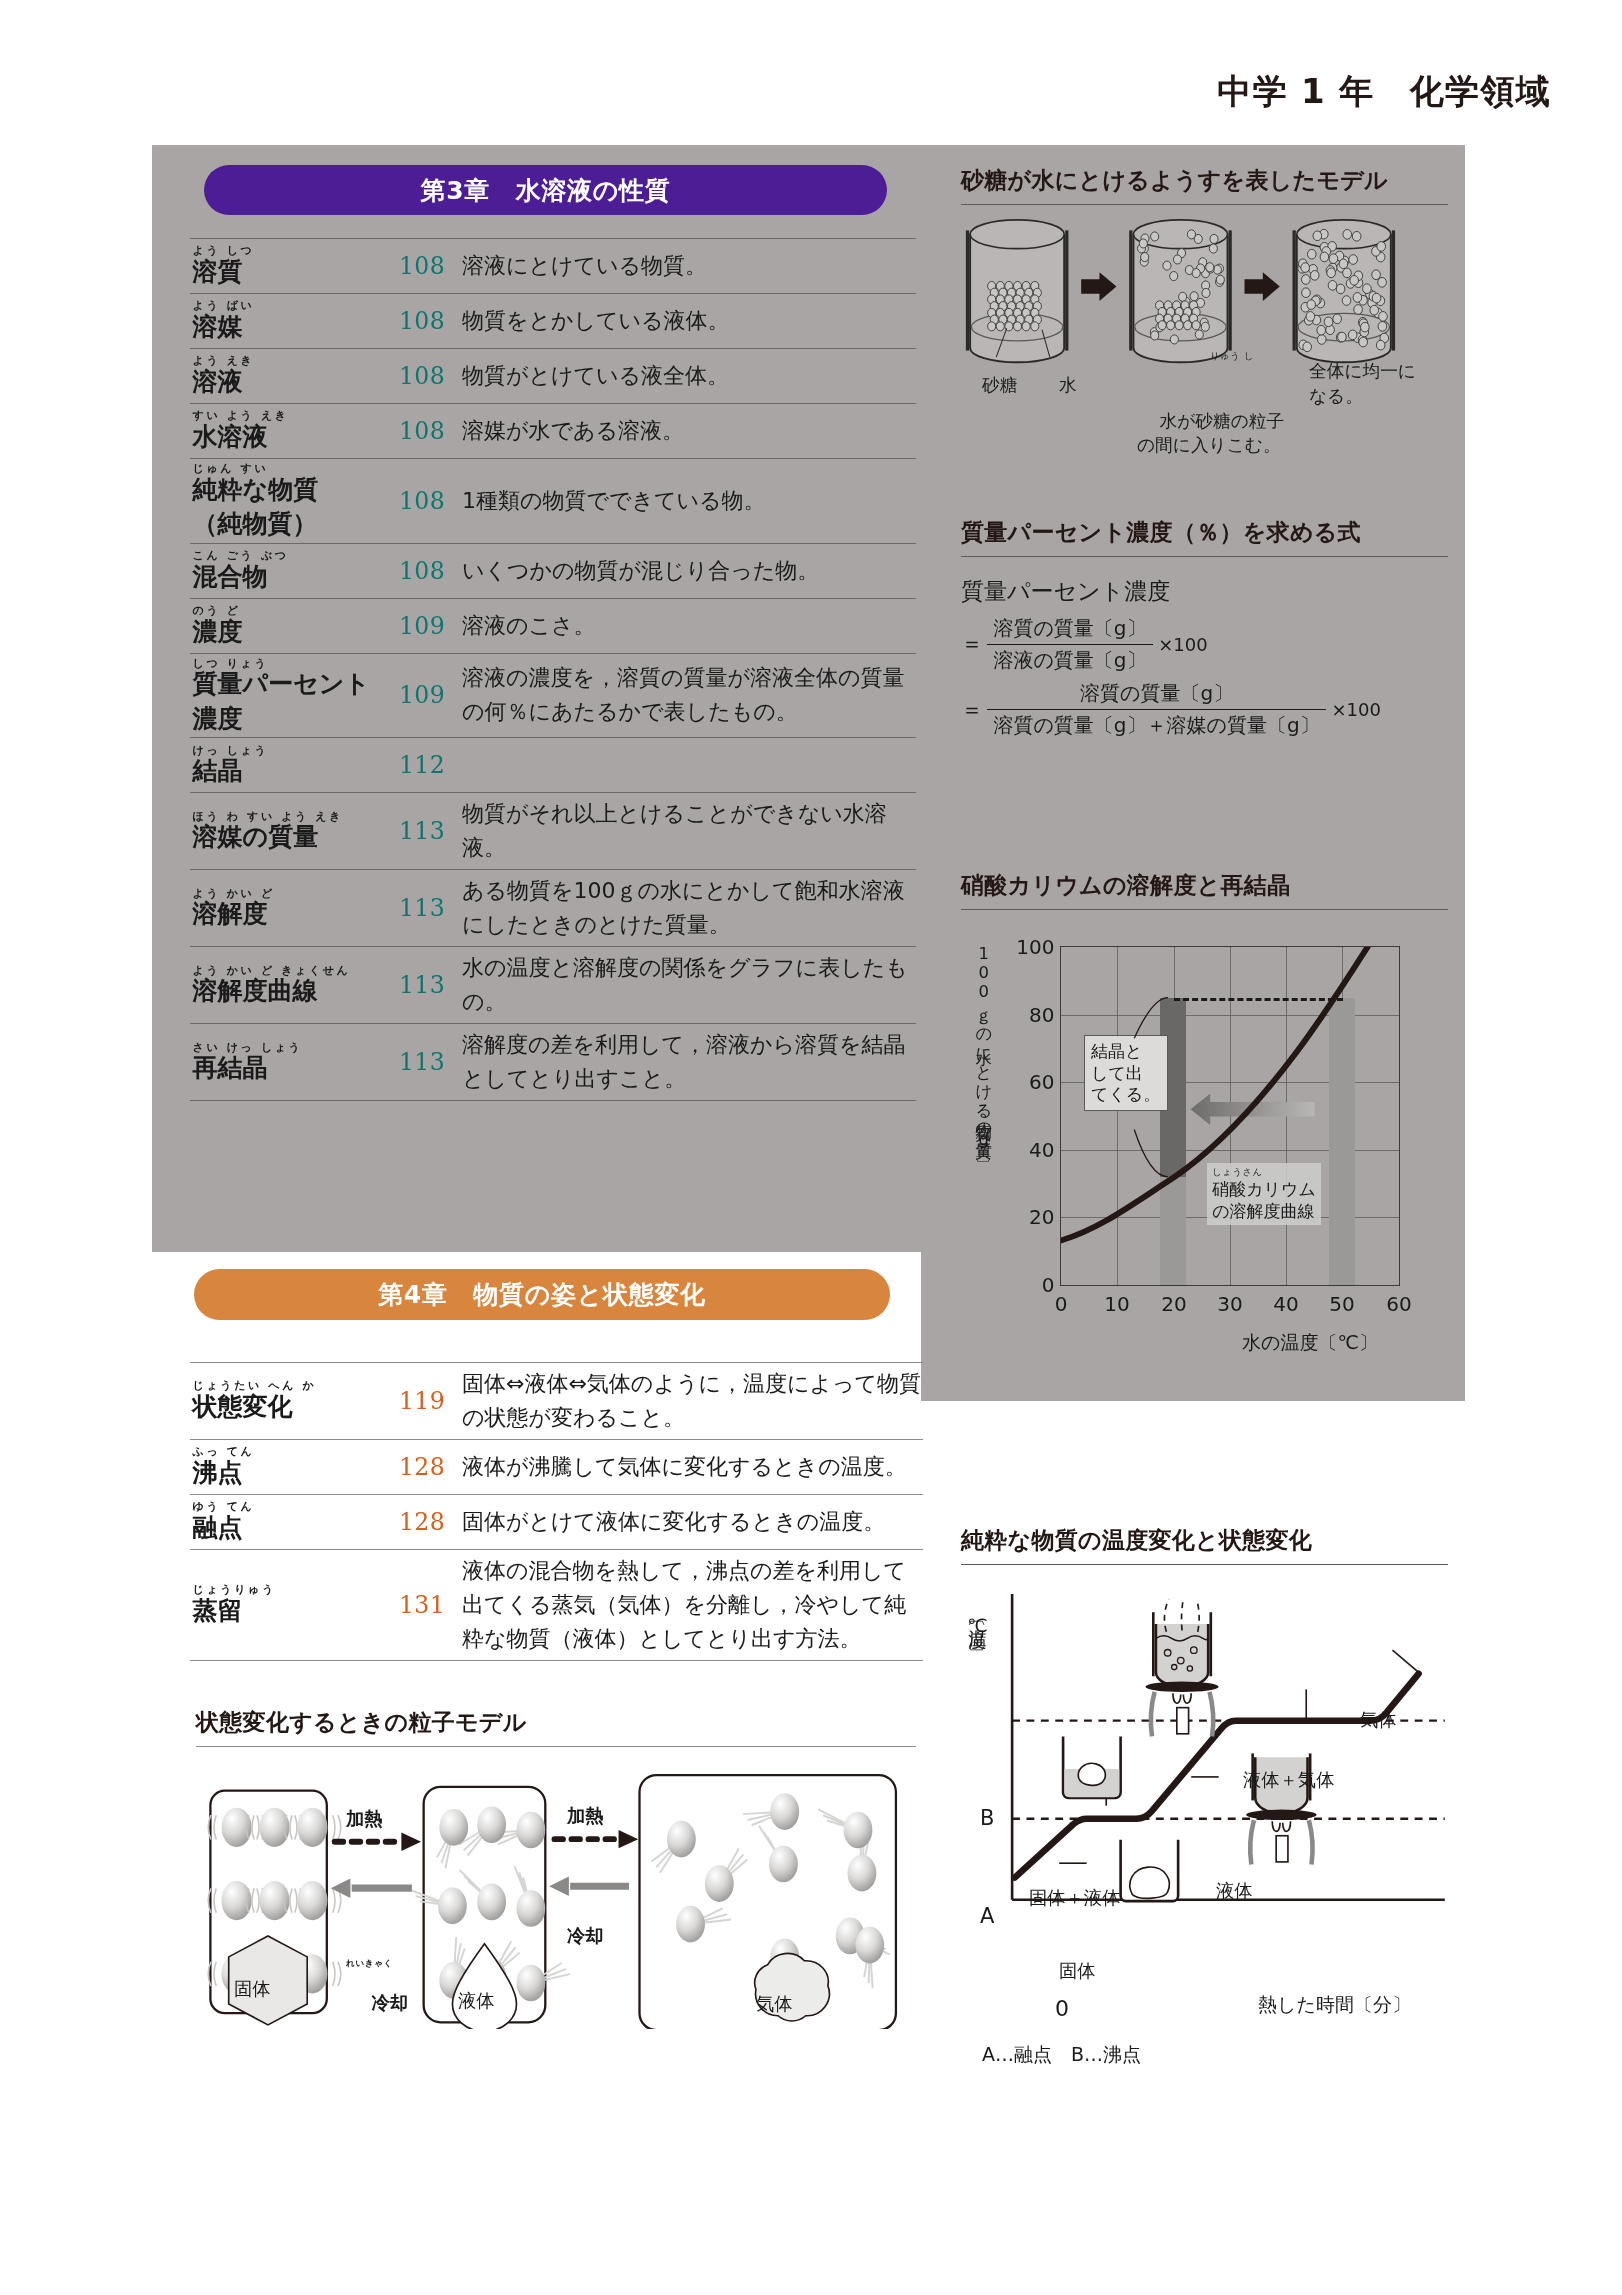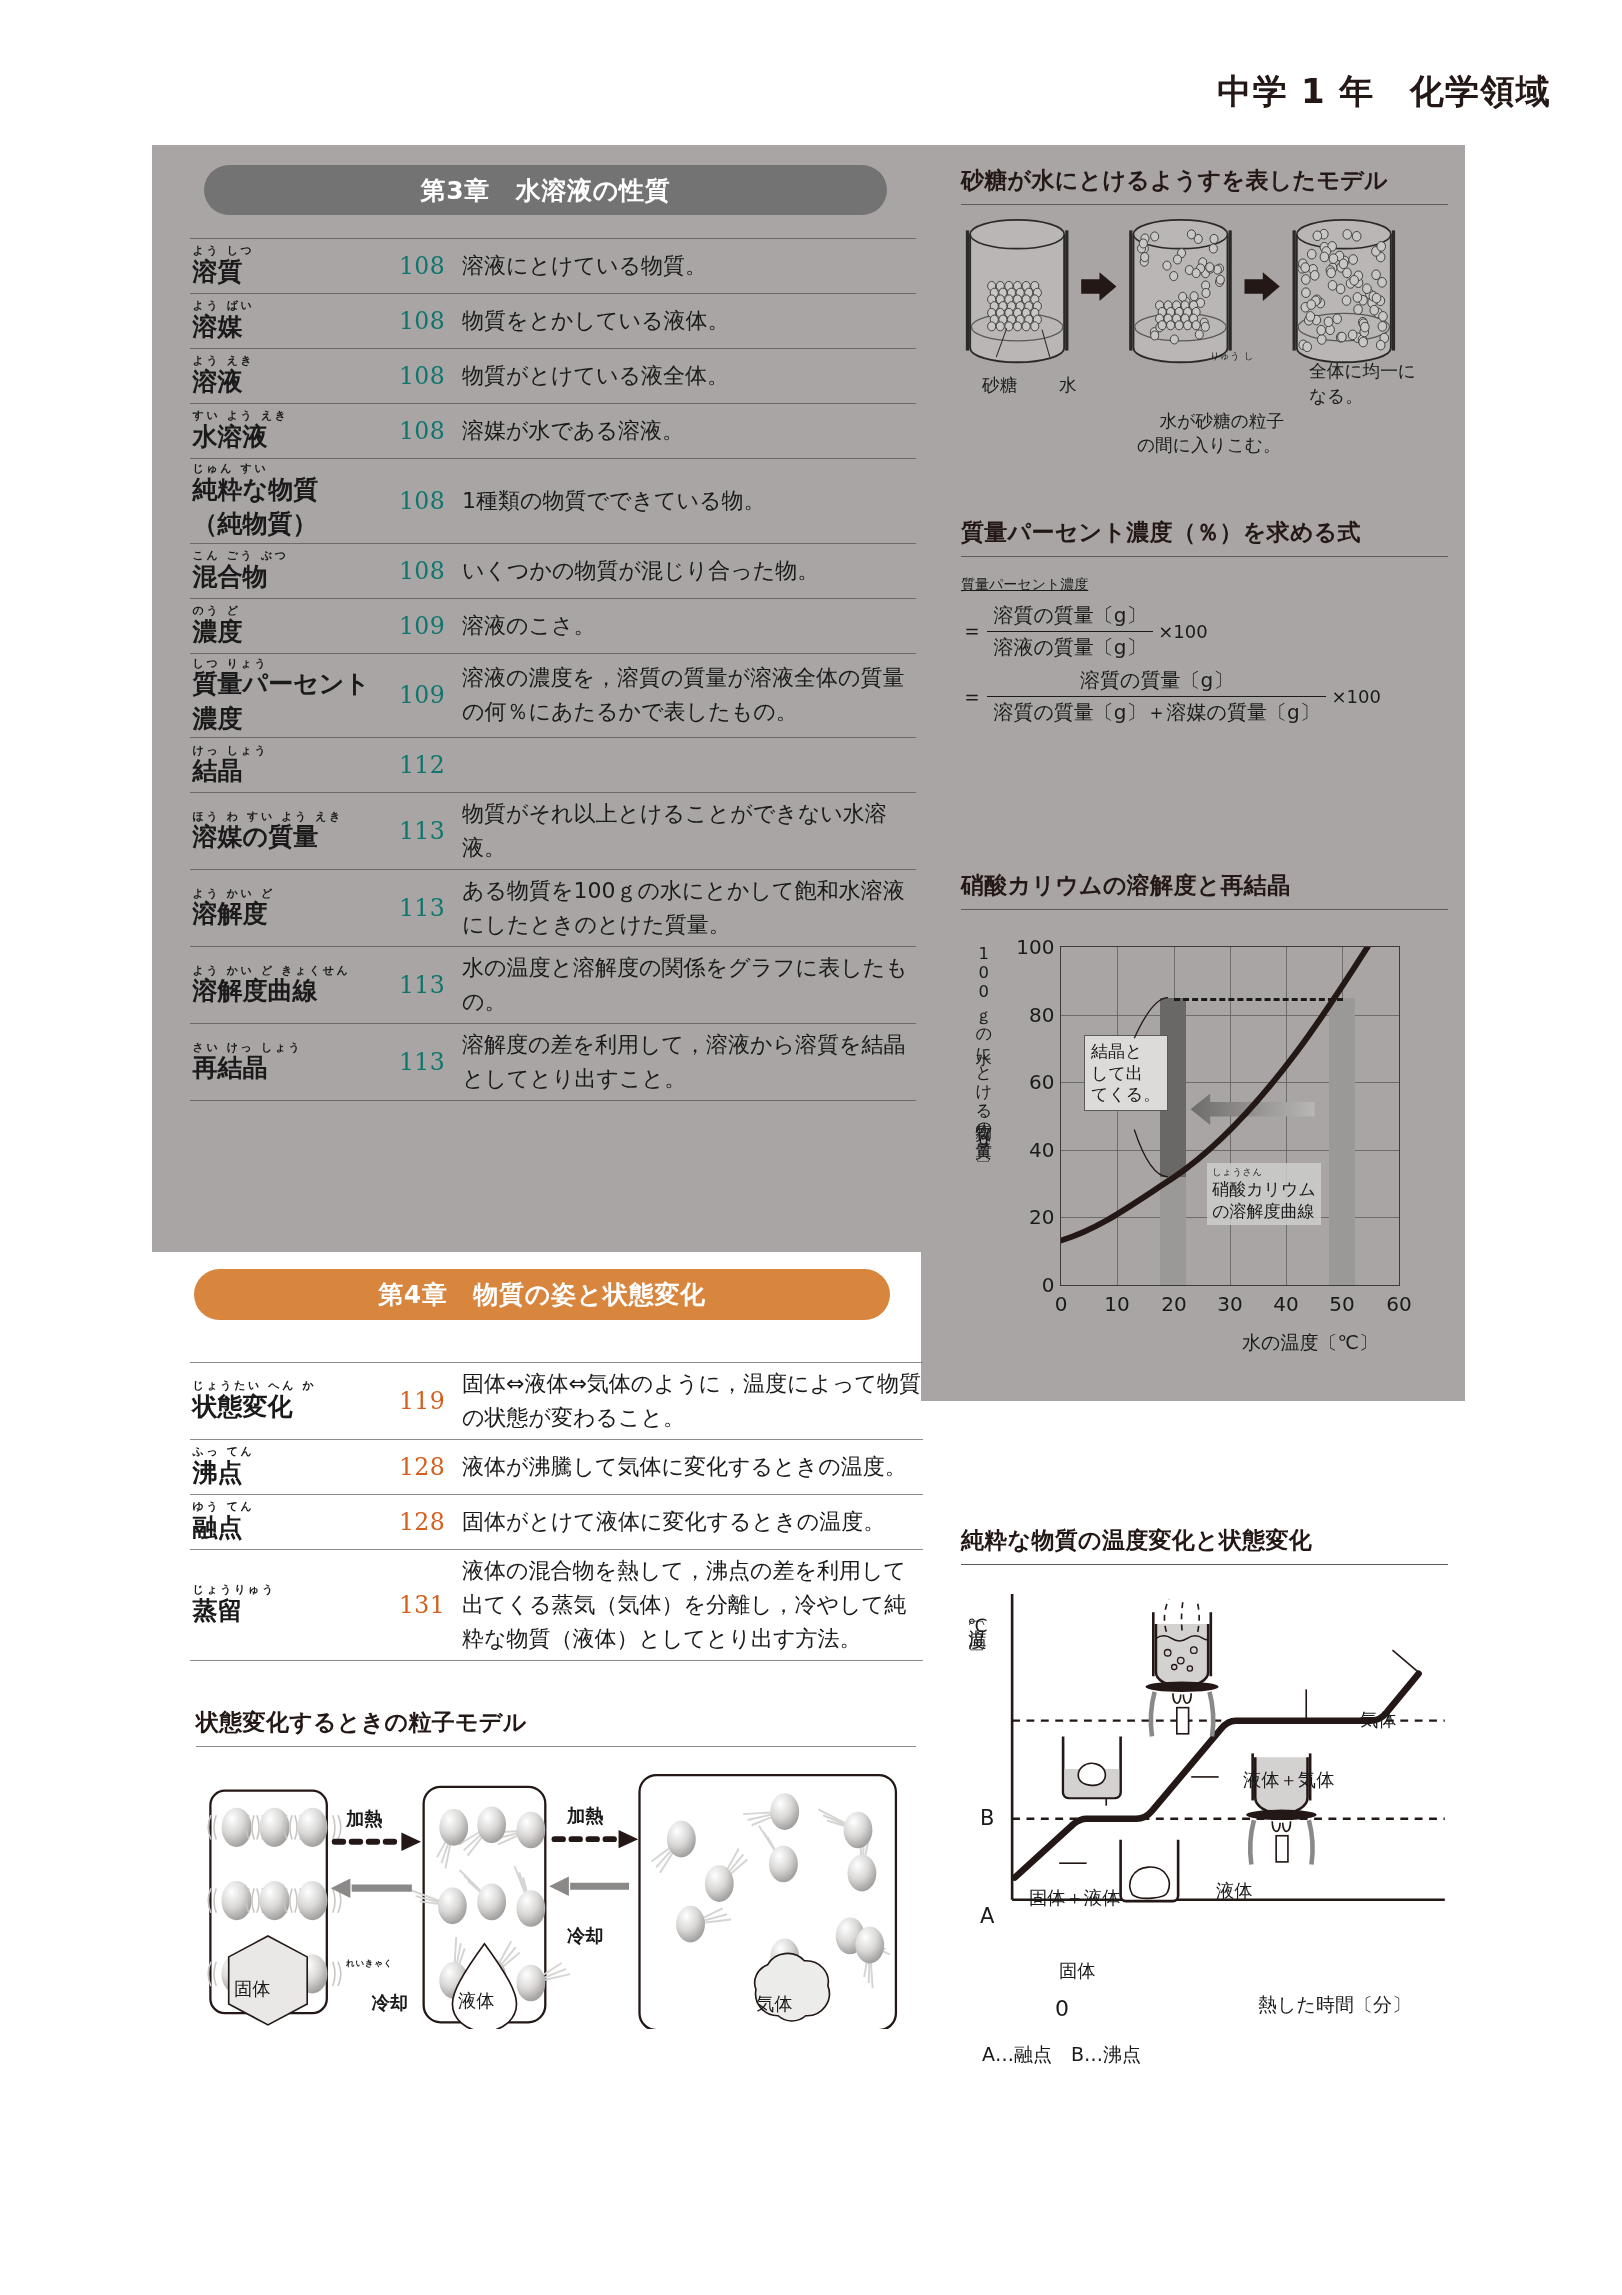--- a/index.html
+++ b/index.html
@@ -24,21 +24,21 @@
   #panel-right { left: 921px; top: 145px;  width: 544px;  height: 1256px; }
 
   
   .chapter-banner {
     position: absolute; border-radius: 654px;
     display: flex; align-items: center; justify-content: center;
     color: #ffffff; font-weight: bold; white-space: pre;
   }
   #banner-ch3 {
     left: 204px; top: 165px; width: 683px; height: 50px;
-    background: #737373; font-size: 25px; letter-spacing: 0.7px;
+    background: #4c1d95; font-size: 25px; letter-spacing: 0.7px;
   }
   #banner-ch4 {
     left: 194px; top: 1269px; width: 696px; height: 51px;
     background: #d8853d; font-size: 25px; letter-spacing: 0.7px;
   }
 
   
   .vocab-table { position: absolute; }
   #table-ch3 { left: 190px; top: 238px; width: 726px; }
   #table-ch4 { left: 190px; top: 1362px; width: 733px; }
@@ -97,21 +97,21 @@
   #sugar-art { position: absolute; left: 962px; top: 216px; }
   .sugar-caption {
     position: absolute; font-size: 17.7px; color: #1a1a1a; line-height: 1.4;
     white-space: pre;
   }
   .sugar-caption .r { font-size: 9.2px; letter-spacing: 0.7px; }
 
   
   #formula { position: absolute; left: 961px; top: 576px; width: 497px;
              color: #1a1a1a; }
-  .f-lead { font-size: 14px; margin-bottom: 7.9px; text-decoration: underline; }
+  .f-lead { font-size: 23px; margin-bottom: 7.9px; }
   .f-line { display: flex; align-items: center; font-size: 20px; margin-top: 6.5px; }
   .f-eq { font-size: 22px; margin-right: 3.9px; }
   .frac { display: inline-flex; flex-direction: column; align-items: center; }
   .frac .num { padding: 0 6.5px 2px 6.5px; }
   .frac .den { padding: 2px 6.5px 0 6.5px; border-top: 1.3px solid #1a1a1a; }
   .f-x100 { margin-left: 5.2px; font-size: 18px; }
 
   
   #chart-solub { position: absolute; left: 961px; top: 937px; width: 497px; height: 438px; }
   .ylab-vert {

